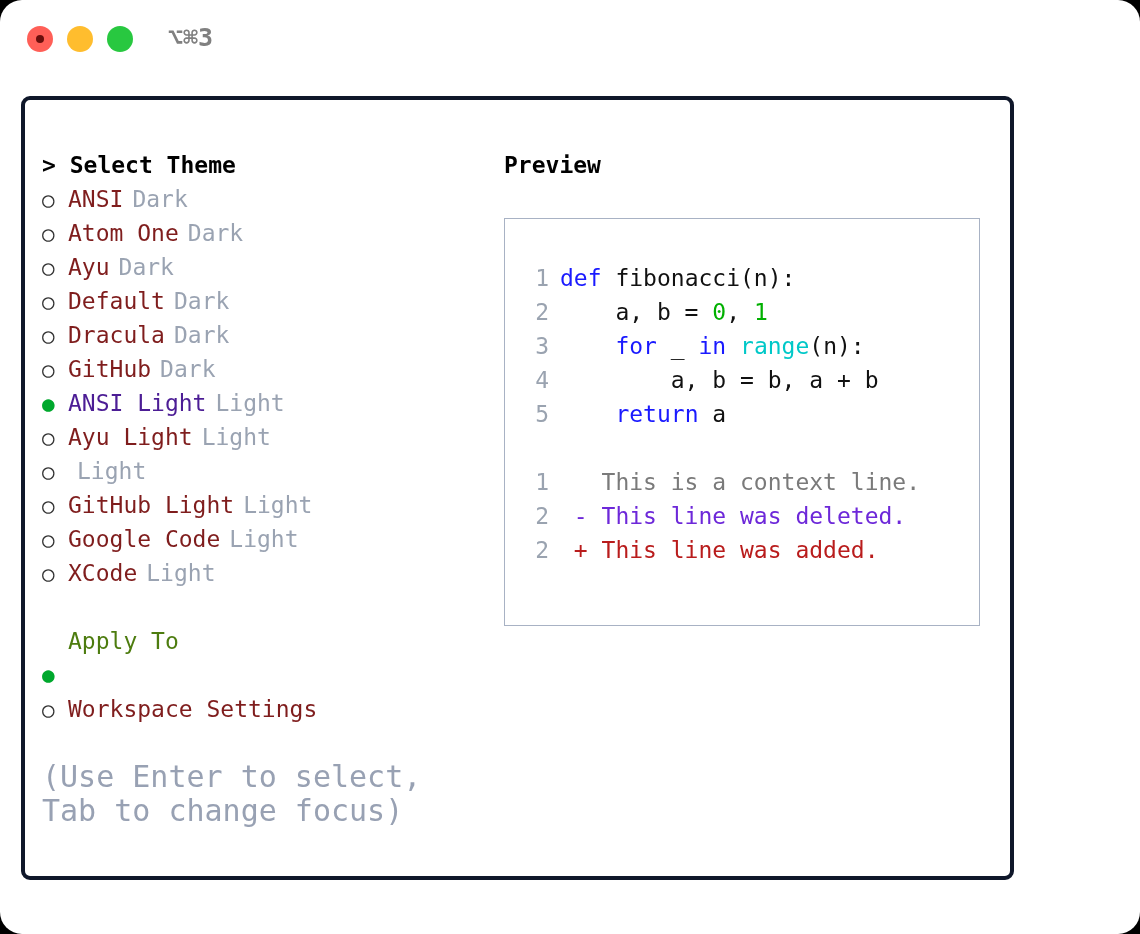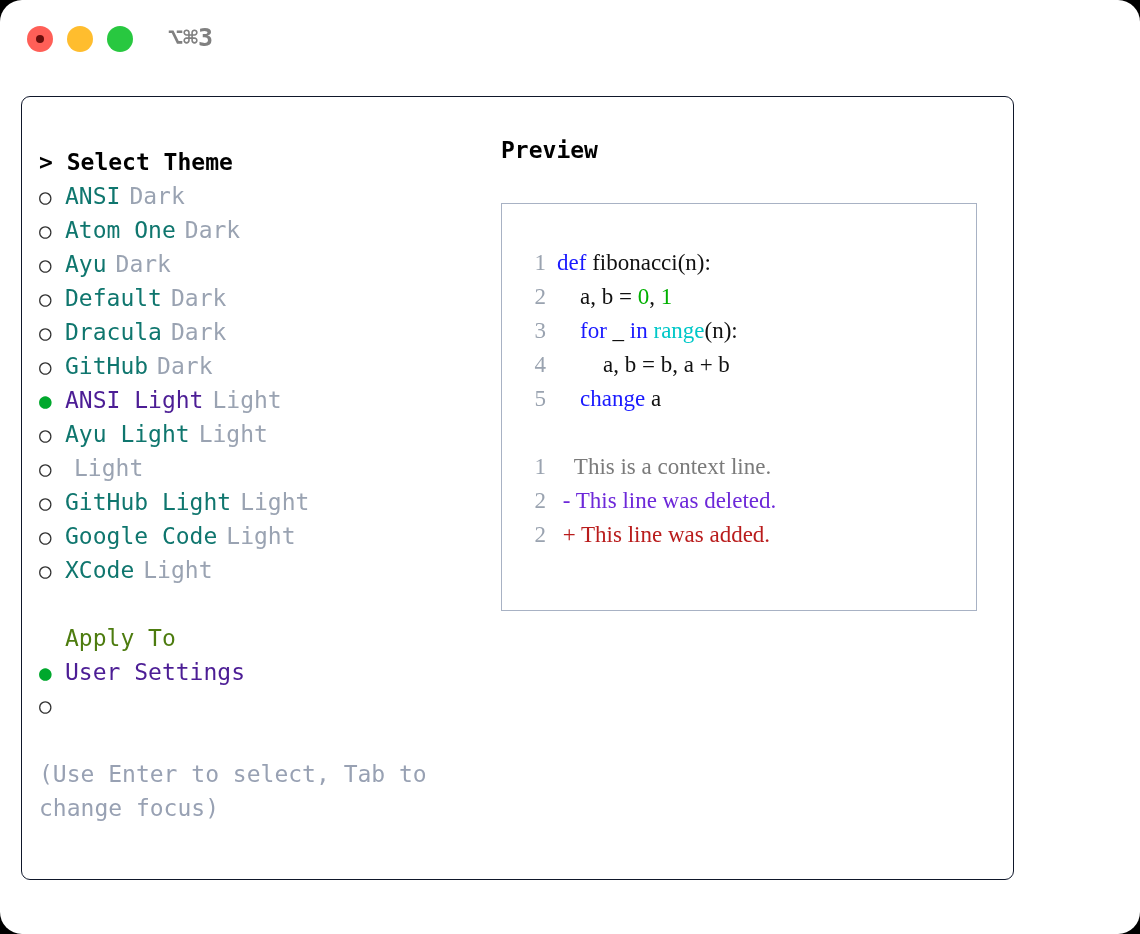--- a/index.html
+++ b/index.html
@@ -76,37 +76,37 @@
     white-space: pre;
   }
 
   
   #main-panel {
     position: absolute;
     left: 21px;
     top: 96px;
     width: 993px;
     height: 784px;
-    border: 1px solid #0f172a;
+    border: 4px solid #0f172a;
     border-radius: 9px;
     box-sizing: border-box;
     background: #ffffff;
   }
 
   
   #theme-column {
     position: absolute;
     left: 17px;
     top: 48px;
     width: 440px;
   }
   #preview-column {
     position: absolute;
     left: 479px;
-    top: 36px;
+    top: 48px;
     width: 500px;
   }
 
   .section-heading {
     font-size: 23px;
     font-weight: bold;
     color: #000000;
     line-height: 34px;
     white-space: pre;
   }
@@ -123,21 +123,21 @@
     display: inline-block;
     width: 26px;
     flex: 0 0 26px;
     font-size: 21px;
     color: #333333;
   }
   .option-row.selected .option-bullet {
     color: #00a82d;
   }
   .option-label {
-    color: #0f766e;
+    color: #7f1d1d;
   }
   .option-row.selected .option-label {
     color: #4c1d95;
   }
   .option-suffix {
     color: #9aa3b2;
     padding-left: 9px;
     text-align: center;
   }
 
@@ -146,21 +146,21 @@
     padding-left: 26px;
     font-size: 23px;
     color: #4d7c0f;
     line-height: 34px;
     white-space: pre;
   }
 
   #hint-text {
     margin-top: 34px;
     width: 410px;
-    font-size: 23px;
+    font-size: 30px;
     line-height: 34px;
     color: #98a1b3;
     white-space: pre-wrap;
   }
 
   
   #preview-box {
     position: relative;
     margin-top: 36px;
     width: 476px;
@@ -173,21 +173,20 @@
     position: absolute;
     left: 18px;
     top: 42px;
     right: 4px;
   }
   .code-line {
     height: 34px;
     line-height: 34px;
     font-size: 23px;
     white-space: pre;
-    font-family: Liberation Serif, serif;
   }
   .gutter {
     display: inline-block;
     width: 26px;
     text-align: right;
     color: #9aa3b0;
   }
   .code-text {
     padding-left: 11px;
   }
@@ -226,36 +225,36 @@
           <div class="option-row selected"><span class="option-bullet">●</span><span class="option-label">ANSI Light</span><span class="option-suffix">Light</span></div>
           <div class="option-row"><span class="option-bullet">○</span><span class="option-label">Ayu Light</span><span class="option-suffix">Light</span></div>
           <div class="option-row"><span class="option-bullet">○</span><span class="option-suffix">Light</span></div>
           <div class="option-row"><span class="option-bullet">○</span><span class="option-label">GitHub Light</span><span class="option-suffix">Light</span></div>
           <div class="option-row"><span class="option-bullet">○</span><span class="option-label">Google Code</span><span class="option-suffix">Light</span></div>
           <div class="option-row"><span class="option-bullet">○</span><span class="option-label">XCode</span><span class="option-suffix">Light</span></div>
         </div>
 
       <div id="apply-heading">Apply To</div>
       <div id="apply-options">
-          <div class="option-row selected"><span class="option-bullet">●</span><span class="option-label">User Settings</span></div>
-          <div class="option-row"><span class="option-bullet">○</span></div>
+          <div class="option-row selected"><span class="option-bullet">●</span></div>
+          <div class="option-row"><span class="option-bullet">○</span><span class="option-label">Workspace Settings</span></div>
         </div>
 
       <div id="hint-text">(Use Enter to select, Tab to change focus)</div>
     </div>
 
     <div id="preview-column">
       <div class="section-heading">Preview</div>
       <div id="preview-box">
         <div id="code-area">
             <div class="code-line"><span class="gutter">1</span><span class="code-text"><span class="tok-kw">def</span><span class="tok-plain"> fibonacci(n):</span></span></div>
             <div class="code-line"><span class="gutter">2</span><span class="code-text"><span class="tok-plain">    a, b = </span><span class="tok-num">0</span><span class="tok-plain">, </span><span class="tok-num">1</span></span></div>
             <div class="code-line"><span class="gutter">3</span><span class="code-text"><span class="tok-plain">    </span><span class="tok-kw">for</span><span class="tok-plain"> _ </span><span class="tok-kw">in</span><span class="tok-plain"> </span><span class="tok-fn">range</span><span class="tok-plain">(n):</span></span></div>
             <div class="code-line"><span class="gutter">4</span><span class="code-text"><span class="tok-plain">        a, b = b, a + b</span></span></div>
-            <div class="code-line"><span class="gutter">5</span><span class="code-text"><span class="tok-plain">    </span><span class="tok-kw">change</span><span class="tok-plain"> a</span></span></div>
+            <div class="code-line"><span class="gutter">5</span><span class="code-text"><span class="tok-plain">    </span><span class="tok-kw">return</span><span class="tok-plain"> a</span></span></div>
             <div class="code-spacer"></div>
             <div class="code-line"><span class="gutter">1</span><span class="code-text"><span class="diff-context">   This is a context line.</span></span></div>
             <div class="code-line"><span class="gutter">2</span><span class="code-text"><span class="diff-del"> - This line was deleted.</span></span></div>
             <div class="code-line"><span class="gutter">2</span><span class="code-text"><span class="diff-add"> + This line was added.</span></span></div>
           </div>
       </div>
     </div>
 
   </div>
 </div>

